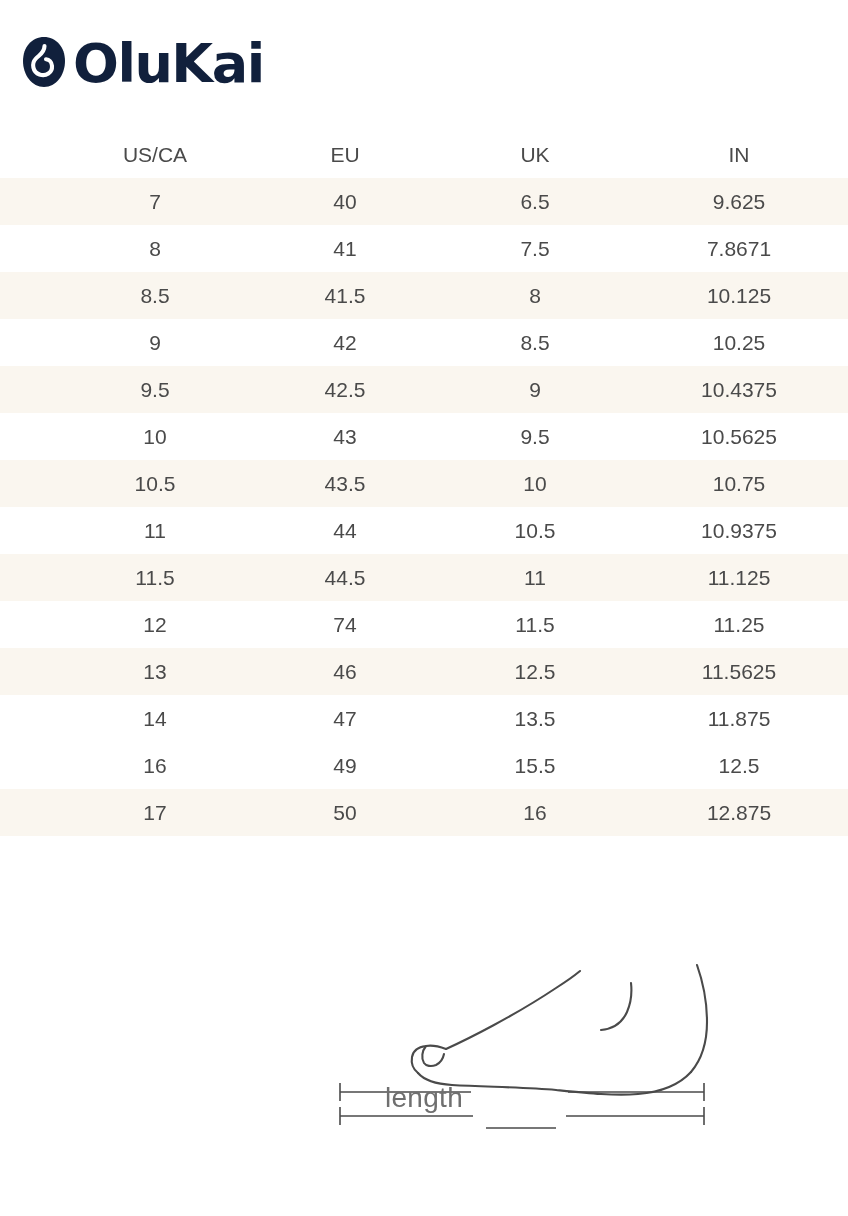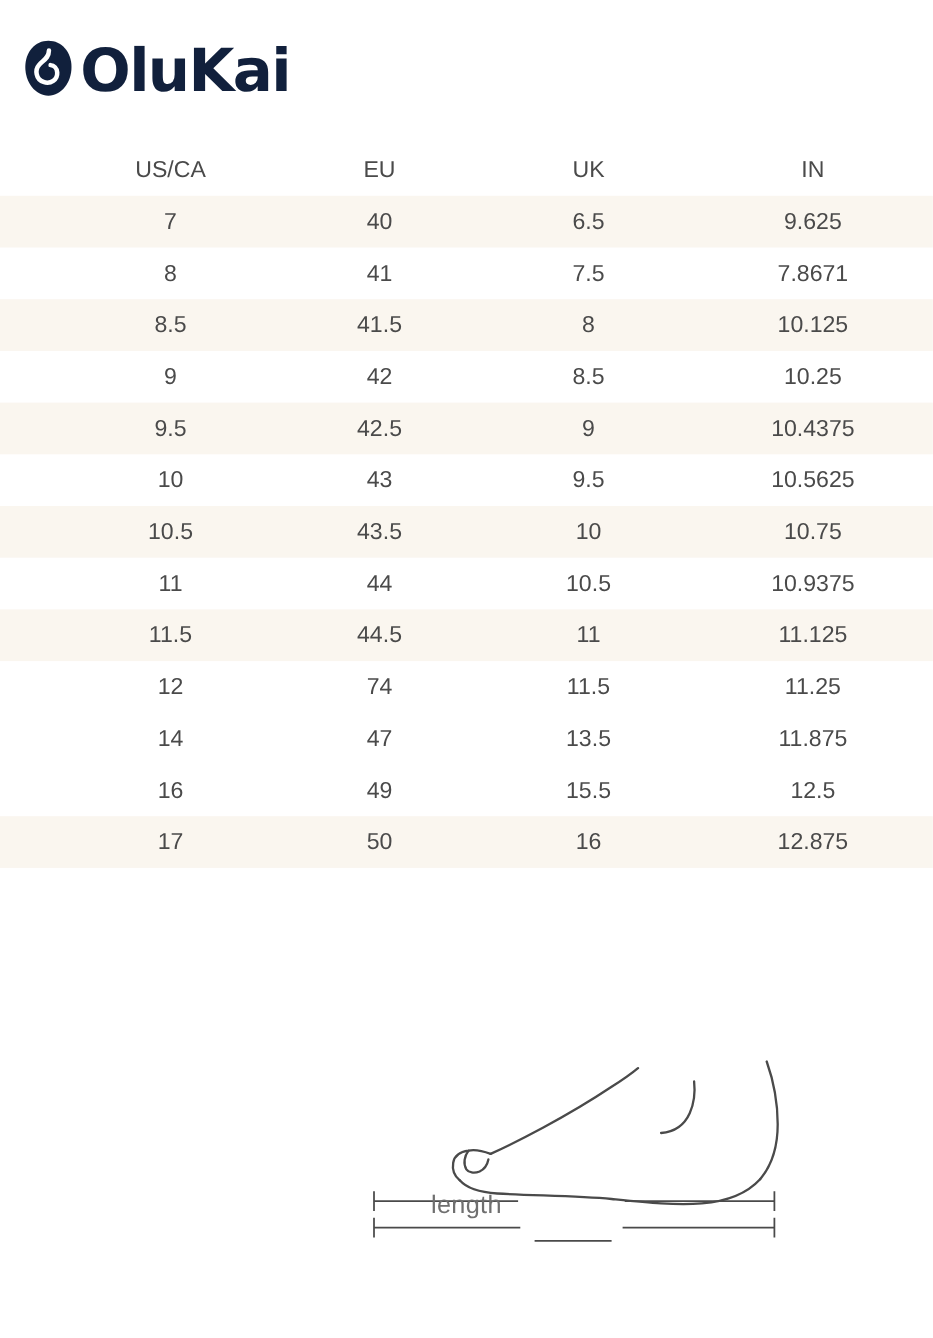--- a/index.html
+++ b/index.html
@@ -87,21 +87,21 @@
     width: 410px;
     height: 215px;
   }
   .foot-figure svg { display: block; }
   .length-label {
     position: absolute;
     left: 0;
     top: 1082px;
     width: 848px;
     text-align: center;
-    font-size: 23px;
+    font-size: 28px;
     color: #6f6f6f;
     letter-spacing: 0.3px;
   }
 </style>
 </head>
 <body>
 
 <div class="logo-wrap">
   <span class="logo-mark">
     <svg width="44" height="52" viewBox="0 0 44 52">
@@ -193,20 +193,27 @@
         <td>11</td>
         <td>11.125</td>
       </tr>
       <tr>
         <td class="pad"></td>
         <td>12</td>
         <td>74</td>
         <td>11.5</td>
         <td>11.25</td>
       </tr>
+      <tr class="band">
+        <td class="pad"></td>
+        <td>13</td>
+        <td>46</td>
+        <td>12.5</td>
+        <td>11.5625</td>
+      </tr>
       <tr>
         <td class="pad"></td>
         <td>14</td>
         <td>47</td>
         <td>13.5</td>
         <td>11.875</td>
       </tr>
       <tr>
         <td class="pad"></td>
         <td>16</td>

